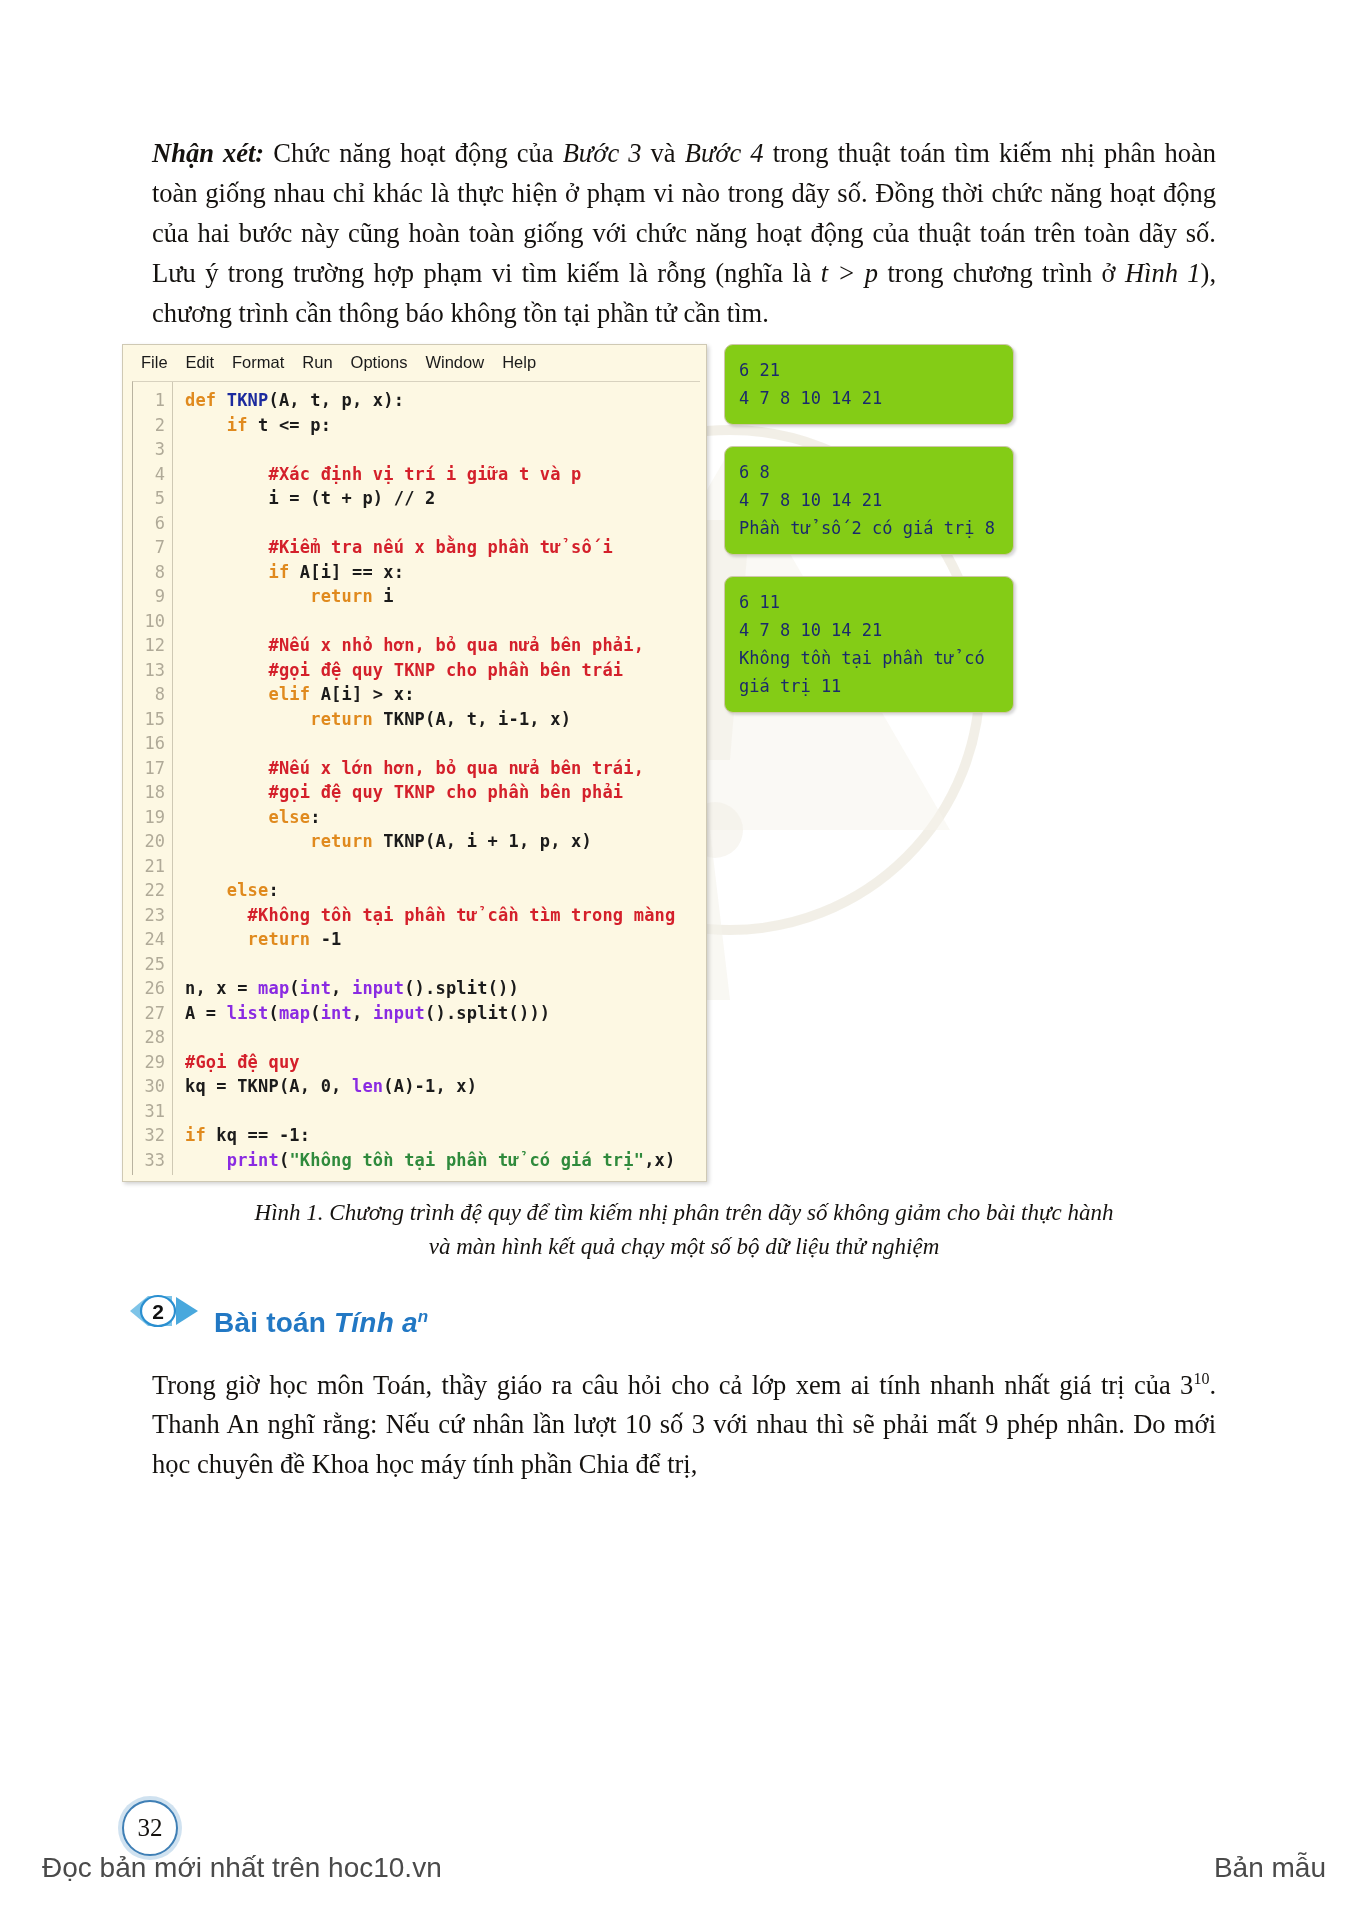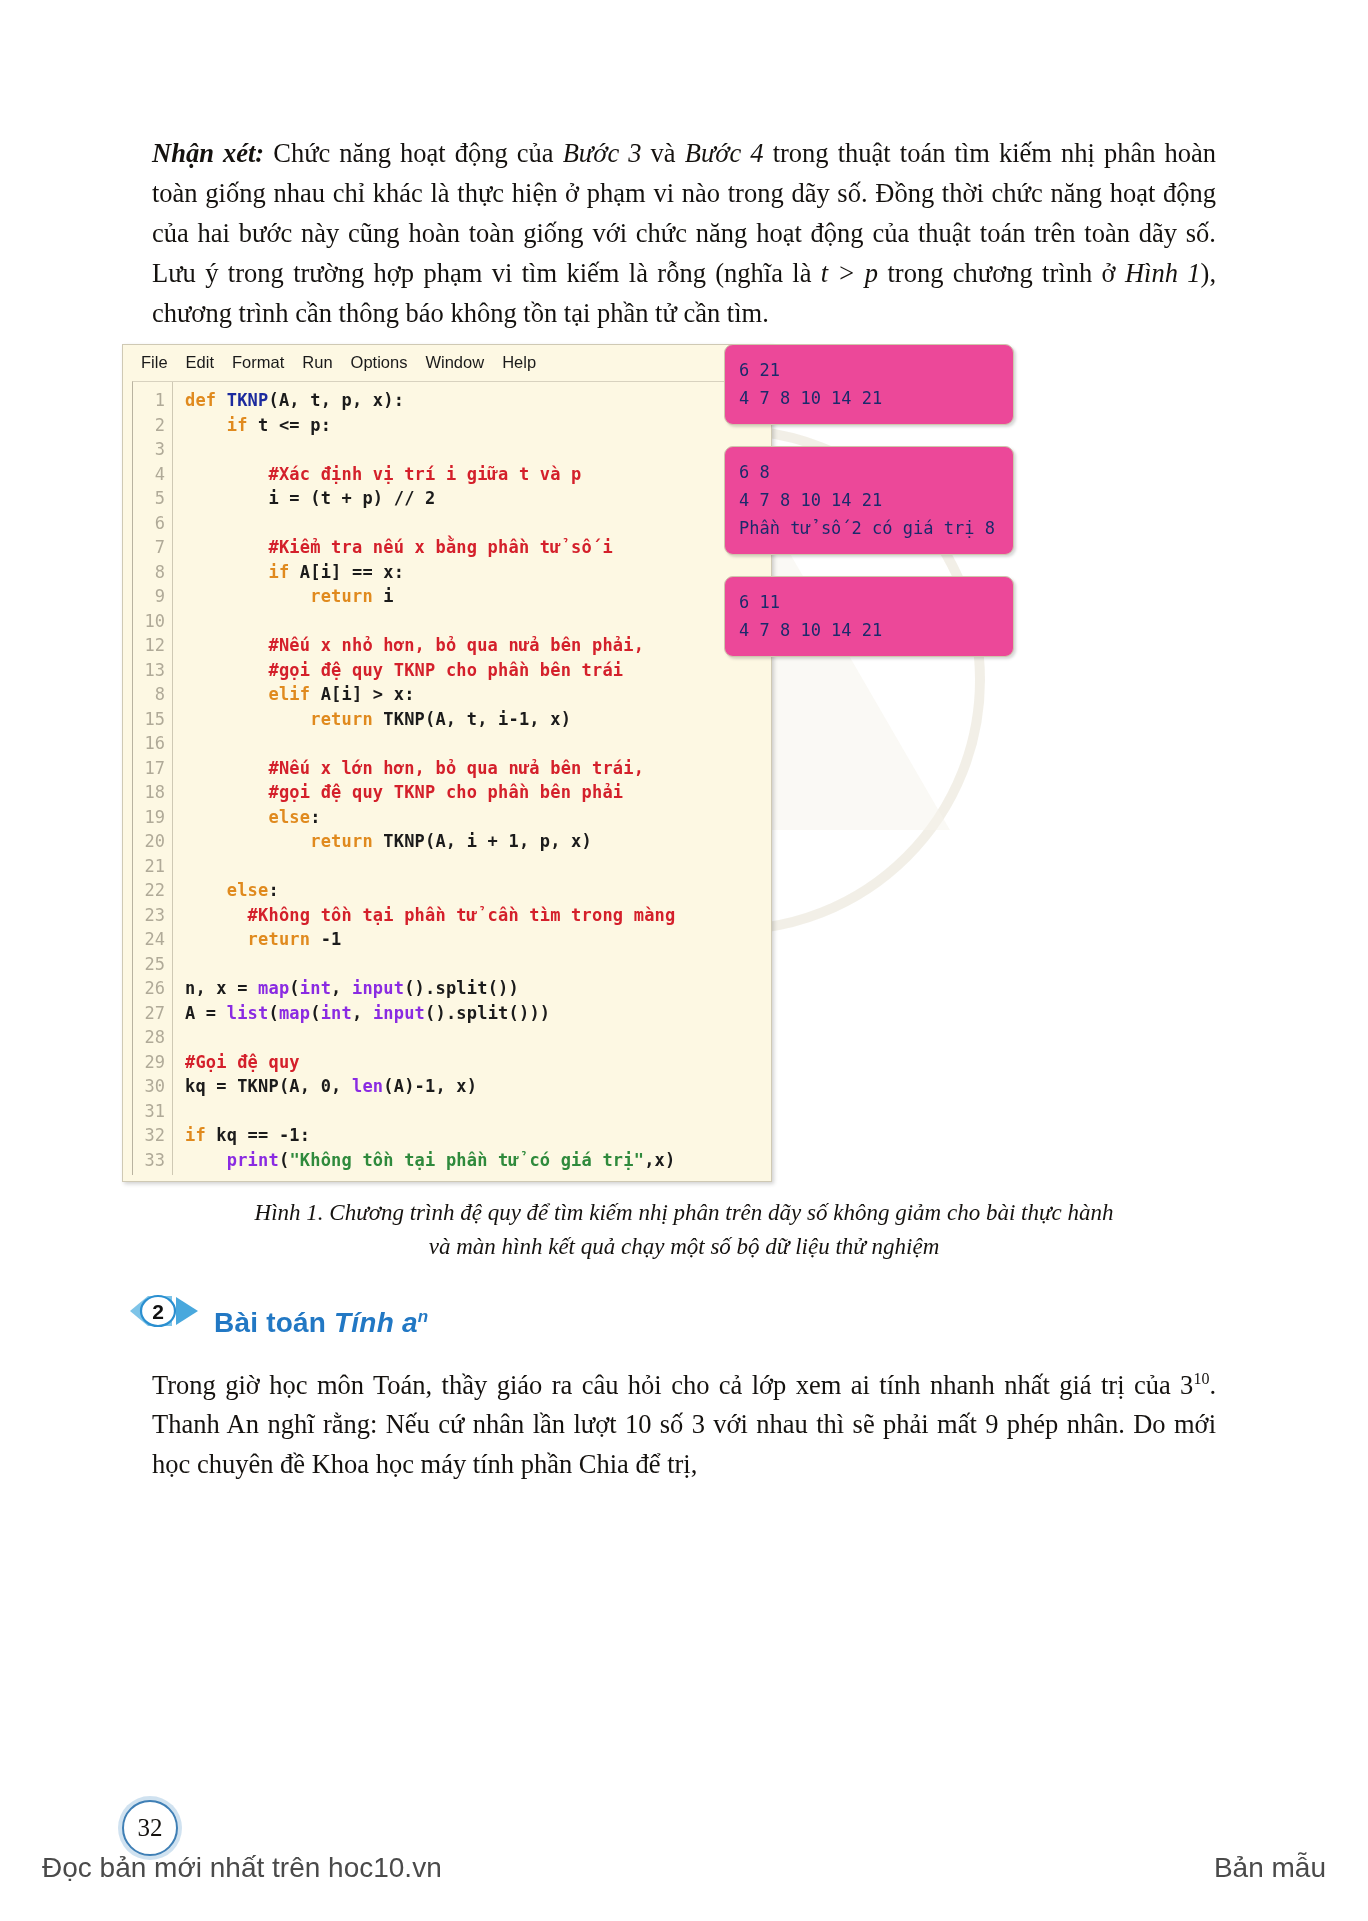--- a/index.html
+++ b/index.html
@@ -36,21 +36,21 @@
   }
   .intro .lead { font-weight: bold; font-style: italic; }
   .intro i { font-style: italic; }
   .intro .mathvar { font-style: italic; font-family: "Liberation Serif", serif; }
 
   
   .editor {
     position: absolute;
     left: 122px;
     top: 344px;
-    width: 650px;
+    width: 585px;
     height: 838px;
     background: #fdf8e3;
     border: 1px solid #cfc9b4;
     box-shadow: 2px 2px 4px rgba(0,0,0,0.18);
     box-sizing: border-box;
   }
   .menubar {
     height: 34px;
     display: flex;
     align-items: center;
@@ -122,21 +122,21 @@
   }
 
   
   .outputs {
     position: absolute;
     left: 724px;
     top: 344px;
     width: 290px;
   }
   .outbox {
-    background: #ec4899;
+    background: #84cc16;
     border: 1px solid #cfc7ac;
     border-radius: 9px;
     padding: 11px 14px 12px 14px;
     margin-bottom: 21px;
     box-shadow: 2px 2px 3px rgba(0,0,0,0.16);
     font-family: "DejaVu Sans Mono", "Liberation Mono", monospace;
     font-size: 17px;
     line-height: 28px;
     color: #1b2a6b;
     box-sizing: border-box;
@@ -310,20 +310,21 @@
         <div class="oline">4 7 8 10 14 21</div>
       </div>
       <div class="outbox">
         <div class="oline">6 8</div>
         <div class="oline">4 7 8 10 14 21</div>
         <div class="oline">Phần tử số 2 có giá trị 8</div>
       </div>
       <div class="outbox">
         <div class="oline">6 11</div>
         <div class="oline">4 7 8 10 14 21</div>
+        <div class="oline">Không tồn tại phần tử có giá trị 11</div>
       </div>
     </div>
 
   <div class="caption">
     <div>Hình 1. Chương trình đệ quy để tìm kiếm nhị phân trên dãy số không giảm cho bài thực hành</div>
     <div>và màn hình kết quả chạy một số bộ dữ liệu thử nghiệm</div>
   </div>
 
   <div class="section-head">
     <div class="sec-badge">

